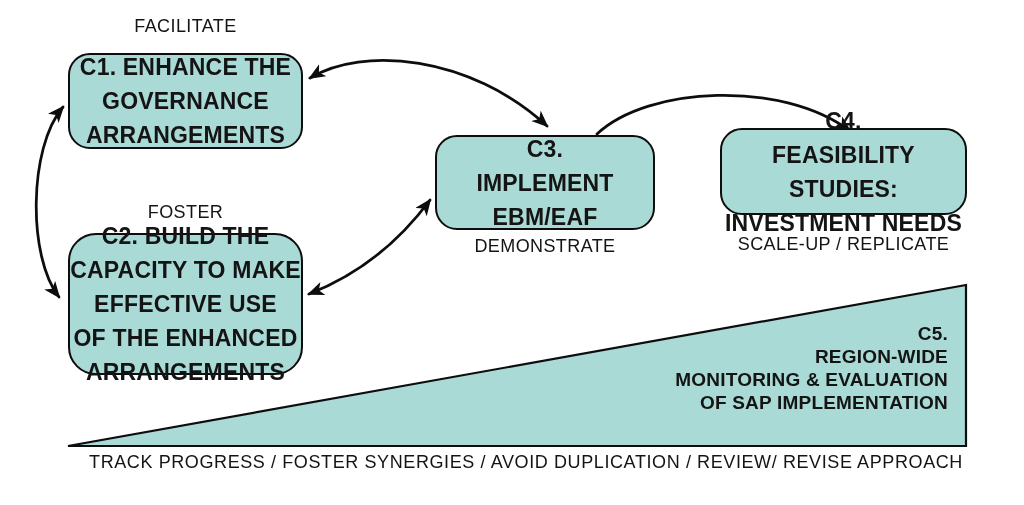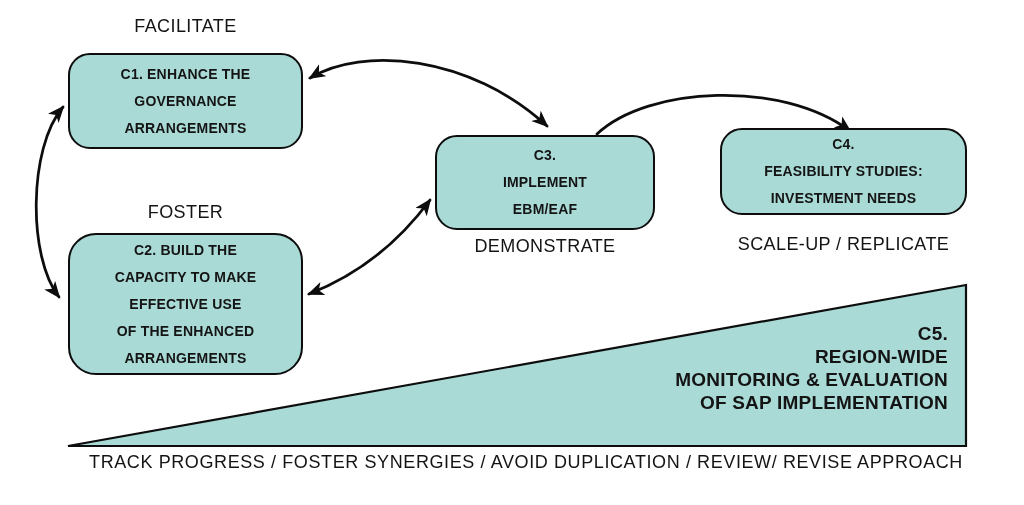--- a/index.html
+++ b/index.html
@@ -23,21 +23,21 @@
   .arrow{fill:none;stroke:var(--shape-stroke);stroke-width:2.75;stroke-linecap:round;}
   .ah{fill:var(--shape-stroke);}
   .box{
     position:absolute;
     background:var(--shape-fill);
     border:2px solid var(--shape-stroke);
     border-radius:22px;
     display:flex;align-items:center;justify-content:center;
     text-align:center;
     font-weight:bold;
-    font-size:14px;line-height:27px;
+    font-size:23px;line-height:34px;
     white-space:pre-line;
     letter-spacing:0.2px;
     box-sizing:border-box;
     z-index:2;
   }
   .box-c1{left:68px;top:53px;width:235px;height:96px;}
   .box-c2{left:68px;top:233px;width:235px;height:142px;border-radius:28px;}
   .box-c3{left:435px;top:135px;width:220px;height:95px;}
   .box-c4{left:720px;top:128px;width:247px;height:87px;}
   .label{

